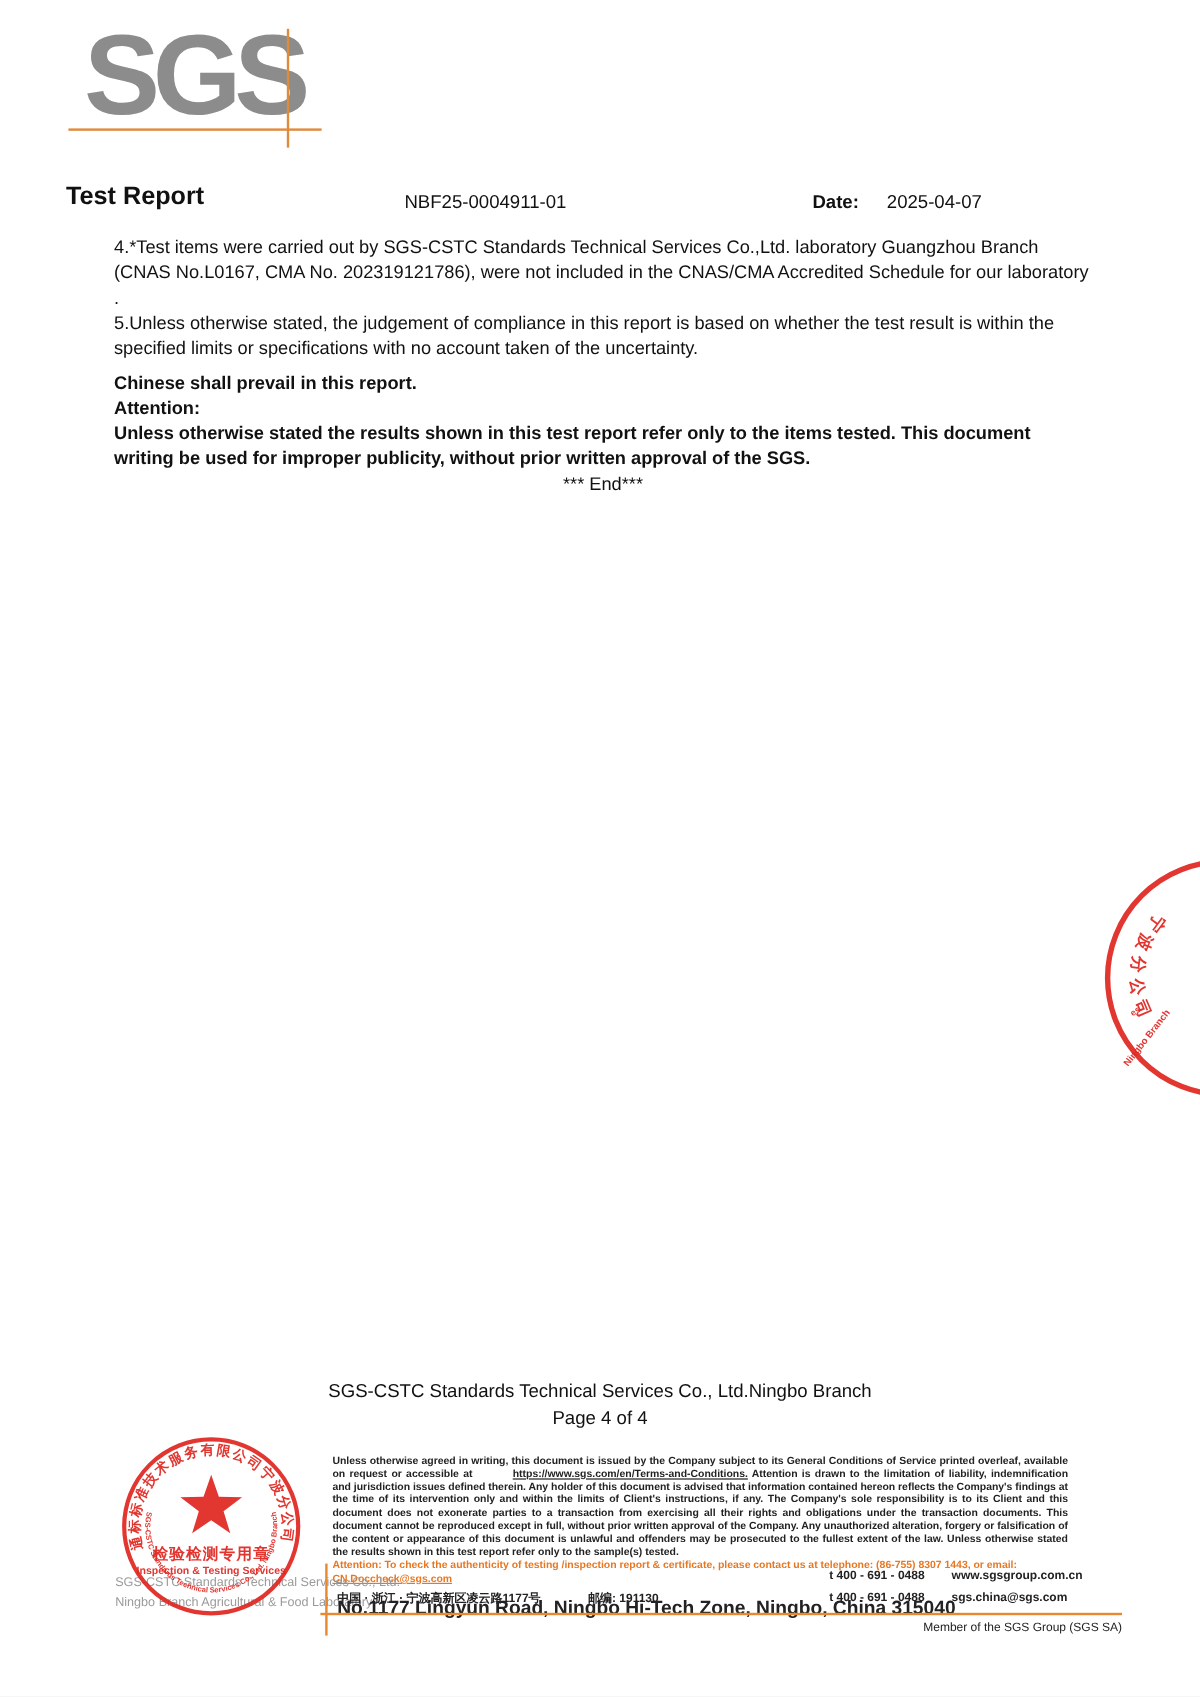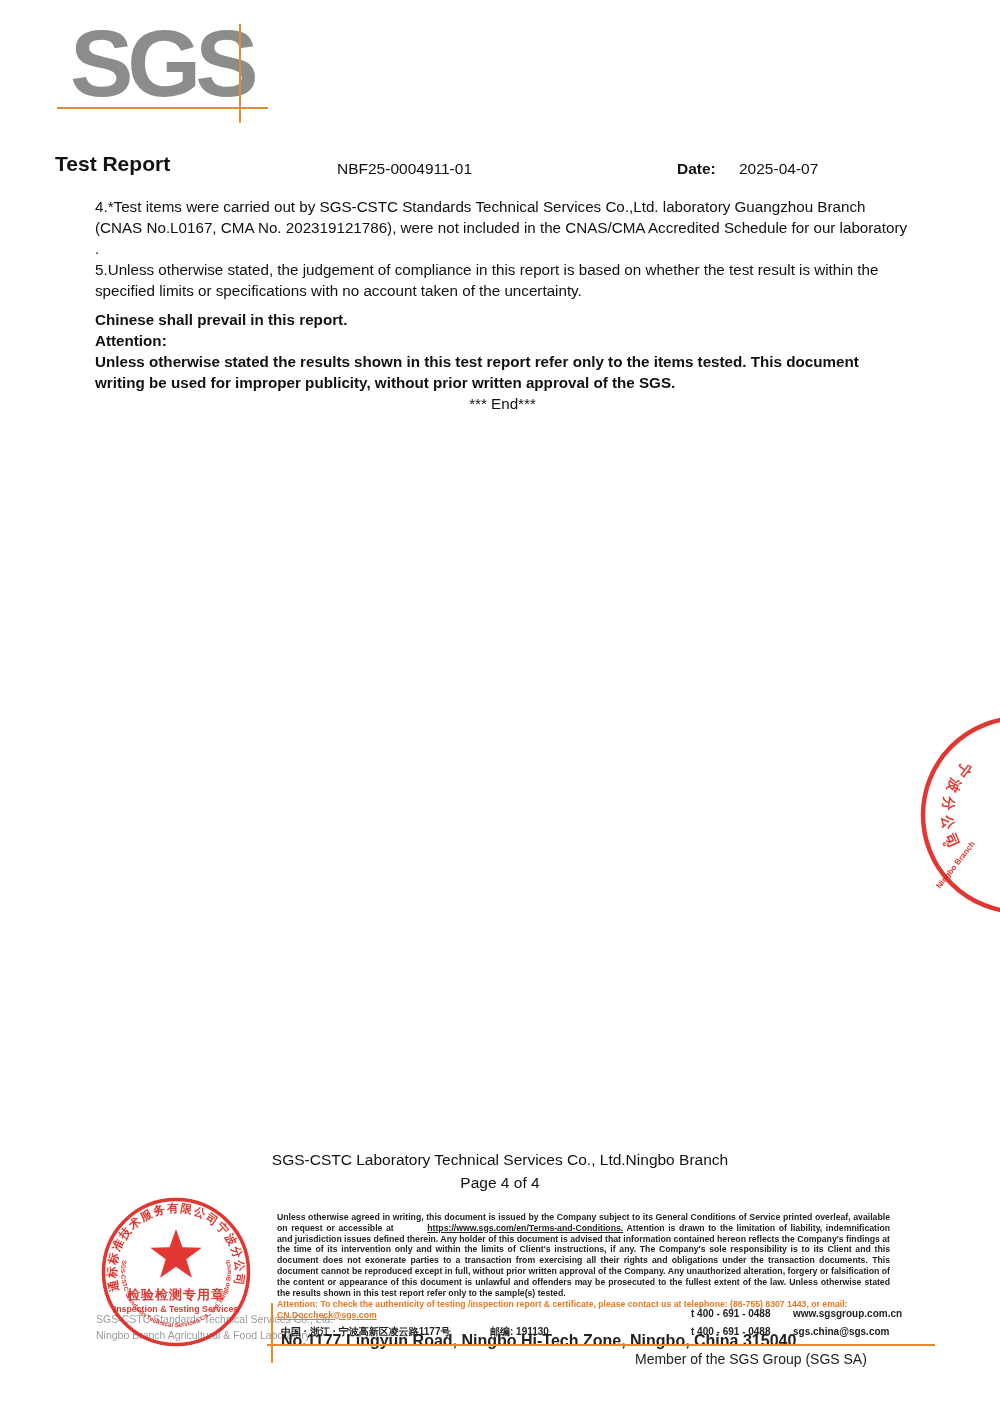--- a/index.html
+++ b/index.html
@@ -48,21 +48,21 @@
   .addr-vline { left:271px; top:1303px; width:2px; height:60px; background:#e8882f; }
   .addr-hline { left:267px; top:1344px; width:668px; height:2px; background:#e8882f; }
 
   .addr-en { left:281px; top:1308px; font-size:16px; font-weight:bold; color:#222;margin-top:24px; }
   .addr-cn { left:281px; top:1325px; font-size:10px; font-weight:bold; color:#222; }
   .addr-postal { left:490px; top:1325px; font-size:10px; font-weight:bold; color:#222; }
   .phone1 { left:691px; top:1308px; font-size:10px; font-weight:bold; color:#222; }
   .phone2 { left:691px; top:1326px; font-size:10px; font-weight:bold; color:#222; }
   .website { left:793px; top:1308px; font-size:10px; font-weight:bold; color:#222; }
   .email   { left:793px; top:1326px; font-size:10px; font-weight:bold; color:#222; }
-  .member-line { left:635px; top:1351px; width:300px; font-size:14px; color:#222; }
+  .member-line { left:635px; top:1351px; width:300px; text-align:right; font-size:10px; color:#222; }
 
   .stamp-caption {
     left:96px; top:1311px; font-size:10.5px; line-height:16px; color:#9b9b9b;
     white-space:nowrap;
   }
 
   .stamp-right { left:900px; top:707px; width:100px; height:216px; }
   .stamp-bottom { left:92px; top:1196px; width:168px; height:152px; }
   svg text { font-family:"Liberation Sans","DejaVu Sans",sans-serif; }
 </style>
@@ -96,21 +96,21 @@
       <path id="rsArc" d="M 70.5,49 A 77 77 0 0 0 70.5,167" fill="none"></path>
     </defs>
     <circle cx="120" cy="108" r="97" fill="none" stroke="#DF251F" stroke-width="4.5" opacity="0.92"></circle>
     <text font-size="14" font-weight="bold" fill="#DF251F" letter-spacing="6" opacity="0.92">
       <textPath href="#rsArc" startOffset="8">宁波分公司</textPath>
     </text>
     <text x="40" y="182" transform="rotate(-52 40 182)" font-size="8" font-weight="bold" fill="#DF251F" opacity="0.92">Ningbo Branch</text>
     <text x="44" y="140" transform="rotate(-35 44 140)" font-size="7.5" font-weight="bold" fill="#DF251F" opacity="0.92">es</text>
   </svg>
 
-  <div class="abs company-line">SGS-CSTC Laboratory Technical Services Co., Ltd.Ningbo Branch</div>
+  <div class="abs company-line">SGS-CSTC Standards Technical Services Co., Ltd.Ningbo Branch</div>
   <div class="abs page-info">Page 4 of 4</div>
 
   <div class="abs smallprint">
     <span>Unless otherwise agreed in writing, this document is issued by the Company subject to its General Conditions of Service printed overleaf, available on request or accessible at </span><span class="lnk">https://www.sgs.com/en/Terms-and-Conditions.</span><span> Attention is drawn to the limitation of liability, indemnification and jurisdiction issues defined therein. Any holder of this document is advised that information contained hereon reflects the Company's findings at the time of its intervention only and within the limits of Client's instructions, if any. The Company's sole responsibility is to its Client and this document does not exonerate parties to a transaction from exercising all their rights and obligations under the transaction documents. This document cannot be reproduced except in full, without prior written approval of the Company. Any unauthorized alteration, forgery or falsification of the content or appearance of this document is unlawful and offenders may be prosecuted to the fullest extent of the law. Unless otherwise stated the results shown in this test report refer only to the sample(s) tested.</span>
   </div>
   <div class="abs orange-notice">
     <span>Attention: To check the authenticity of testing /inspection report &amp; certificate, please contact us at telephone: (86-755) 8307 1443, or email: </span><span class="lnk">CN.Doccheck@sgs.com</span>
   </div>
 
   <div class="abs stamp-caption">

